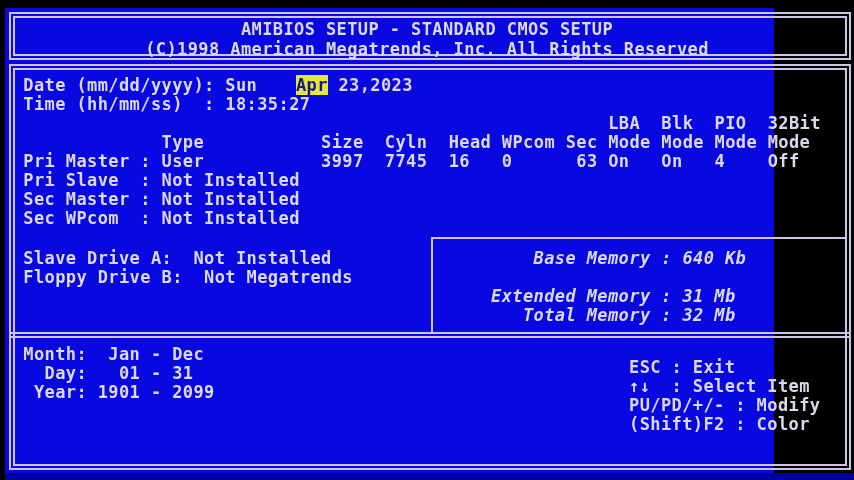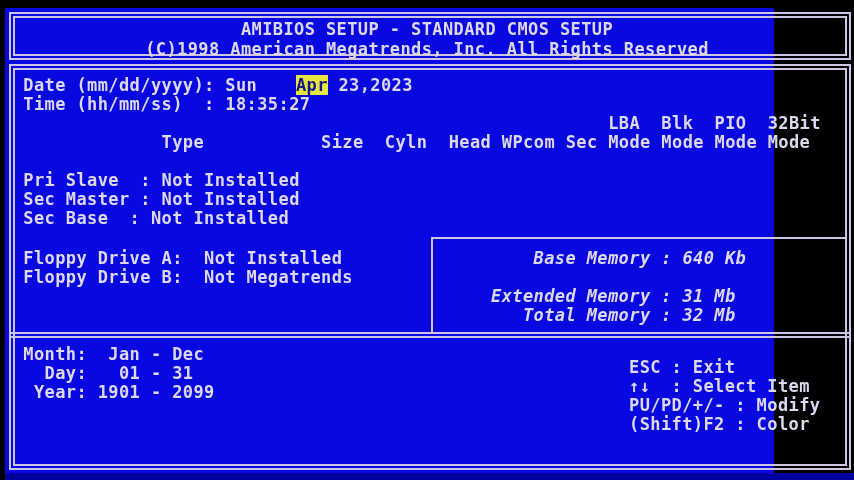--- a/index.html
+++ b/index.html
@@ -90,25 +90,26 @@
   <div id="memory-vline"></div>
 
   <div class="line centered" style="top:19px">AMIBIOS SETUP - STANDARD CMOS SETUP</div>
   <div class="line centered" style="top:39px">(C)1998 American Megatrends, Inc. All Rights Reserved</div>
 
   <div class="line" style="top:75px"><span>  Date (mm/dd/yyyy): Sun </span><span class="hl">Apr</span><span> 23,2023</span></div>
   <div class="line" style="top:94px">  Time (hh/mm/ss)  : 18:35:27</div>
 
   <div class="line" style="top:113px">                                                         LBA  Blk  PIO  32Bit</div>
   <div class="line" style="top:132px">               Type           Size  Cyln  Head WPcom Sec Mode Mode Mode Mode</div>
+  <div class="line" style="top:151px">  Pri Master : User           3997  7745  16   0      63 On   On   4    Off</div>
   <div class="line" style="top:170px">  Pri Slave  : Not Installed</div>
   <div class="line" style="top:189px">  Sec Master : Not Installed</div>
-  <div class="line" style="top:208px">  Sec Base  : Not Installed</div>
+  <div class="line" style="top:208px">  Sec WPcom  : Not Installed</div>
 
-  <div class="line" style="top:248px">  Floppy Drive A:  Not Installed</div>
+  <div class="line" style="top:248px">  Slave Drive A:  Not Installed</div>
   <div class="line" style="top:267px">  Floppy Drive B:  Not Megatrends</div>
 
   <div class="line mem-line" style="top:248px">    Base Memory : 640 Kb</div>
   <div class="line mem-line" style="top:286px">Extended Memory : 31 Mb</div>
   <div class="line mem-line" style="top:305px">   Total Memory : 32 Mb</div>
 
   <div class="line" style="top:344px">  Month:  Jan - Dec</div>
   <div class="line" style="top:363px">    Day:   01 - 31</div>
   <div class="line" style="top:382px">   Year: 1901 - 2099</div>
 

